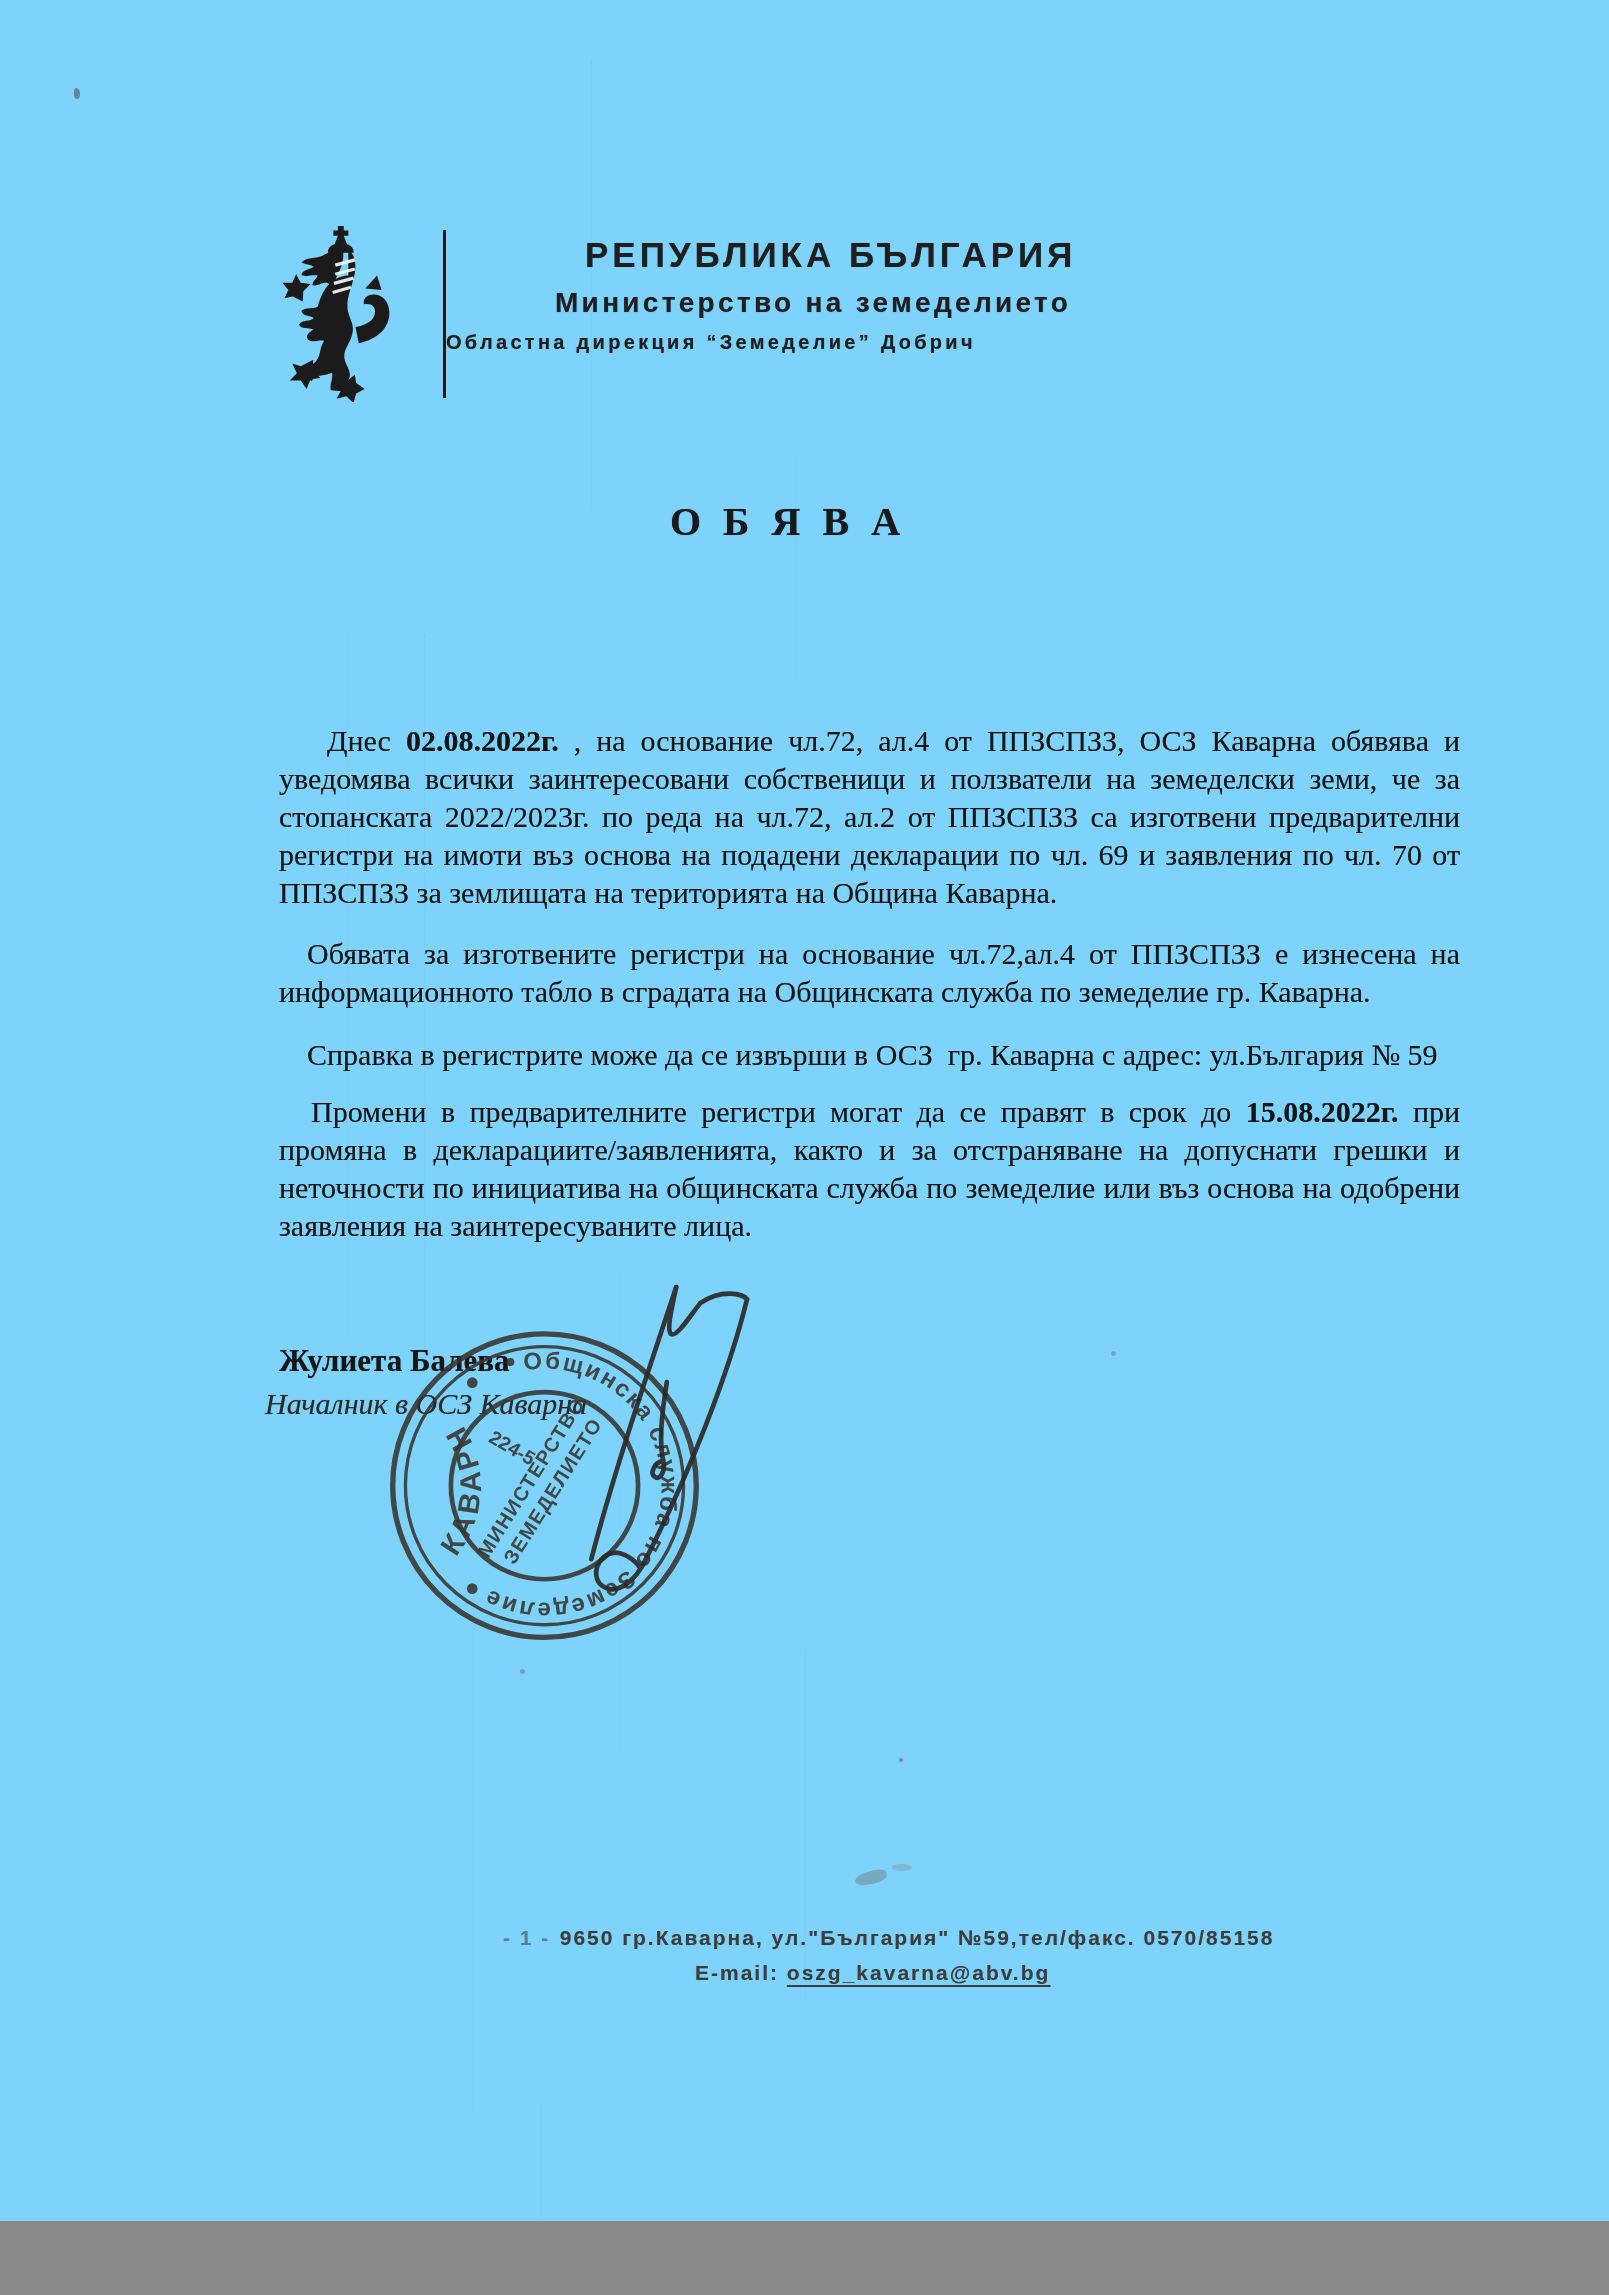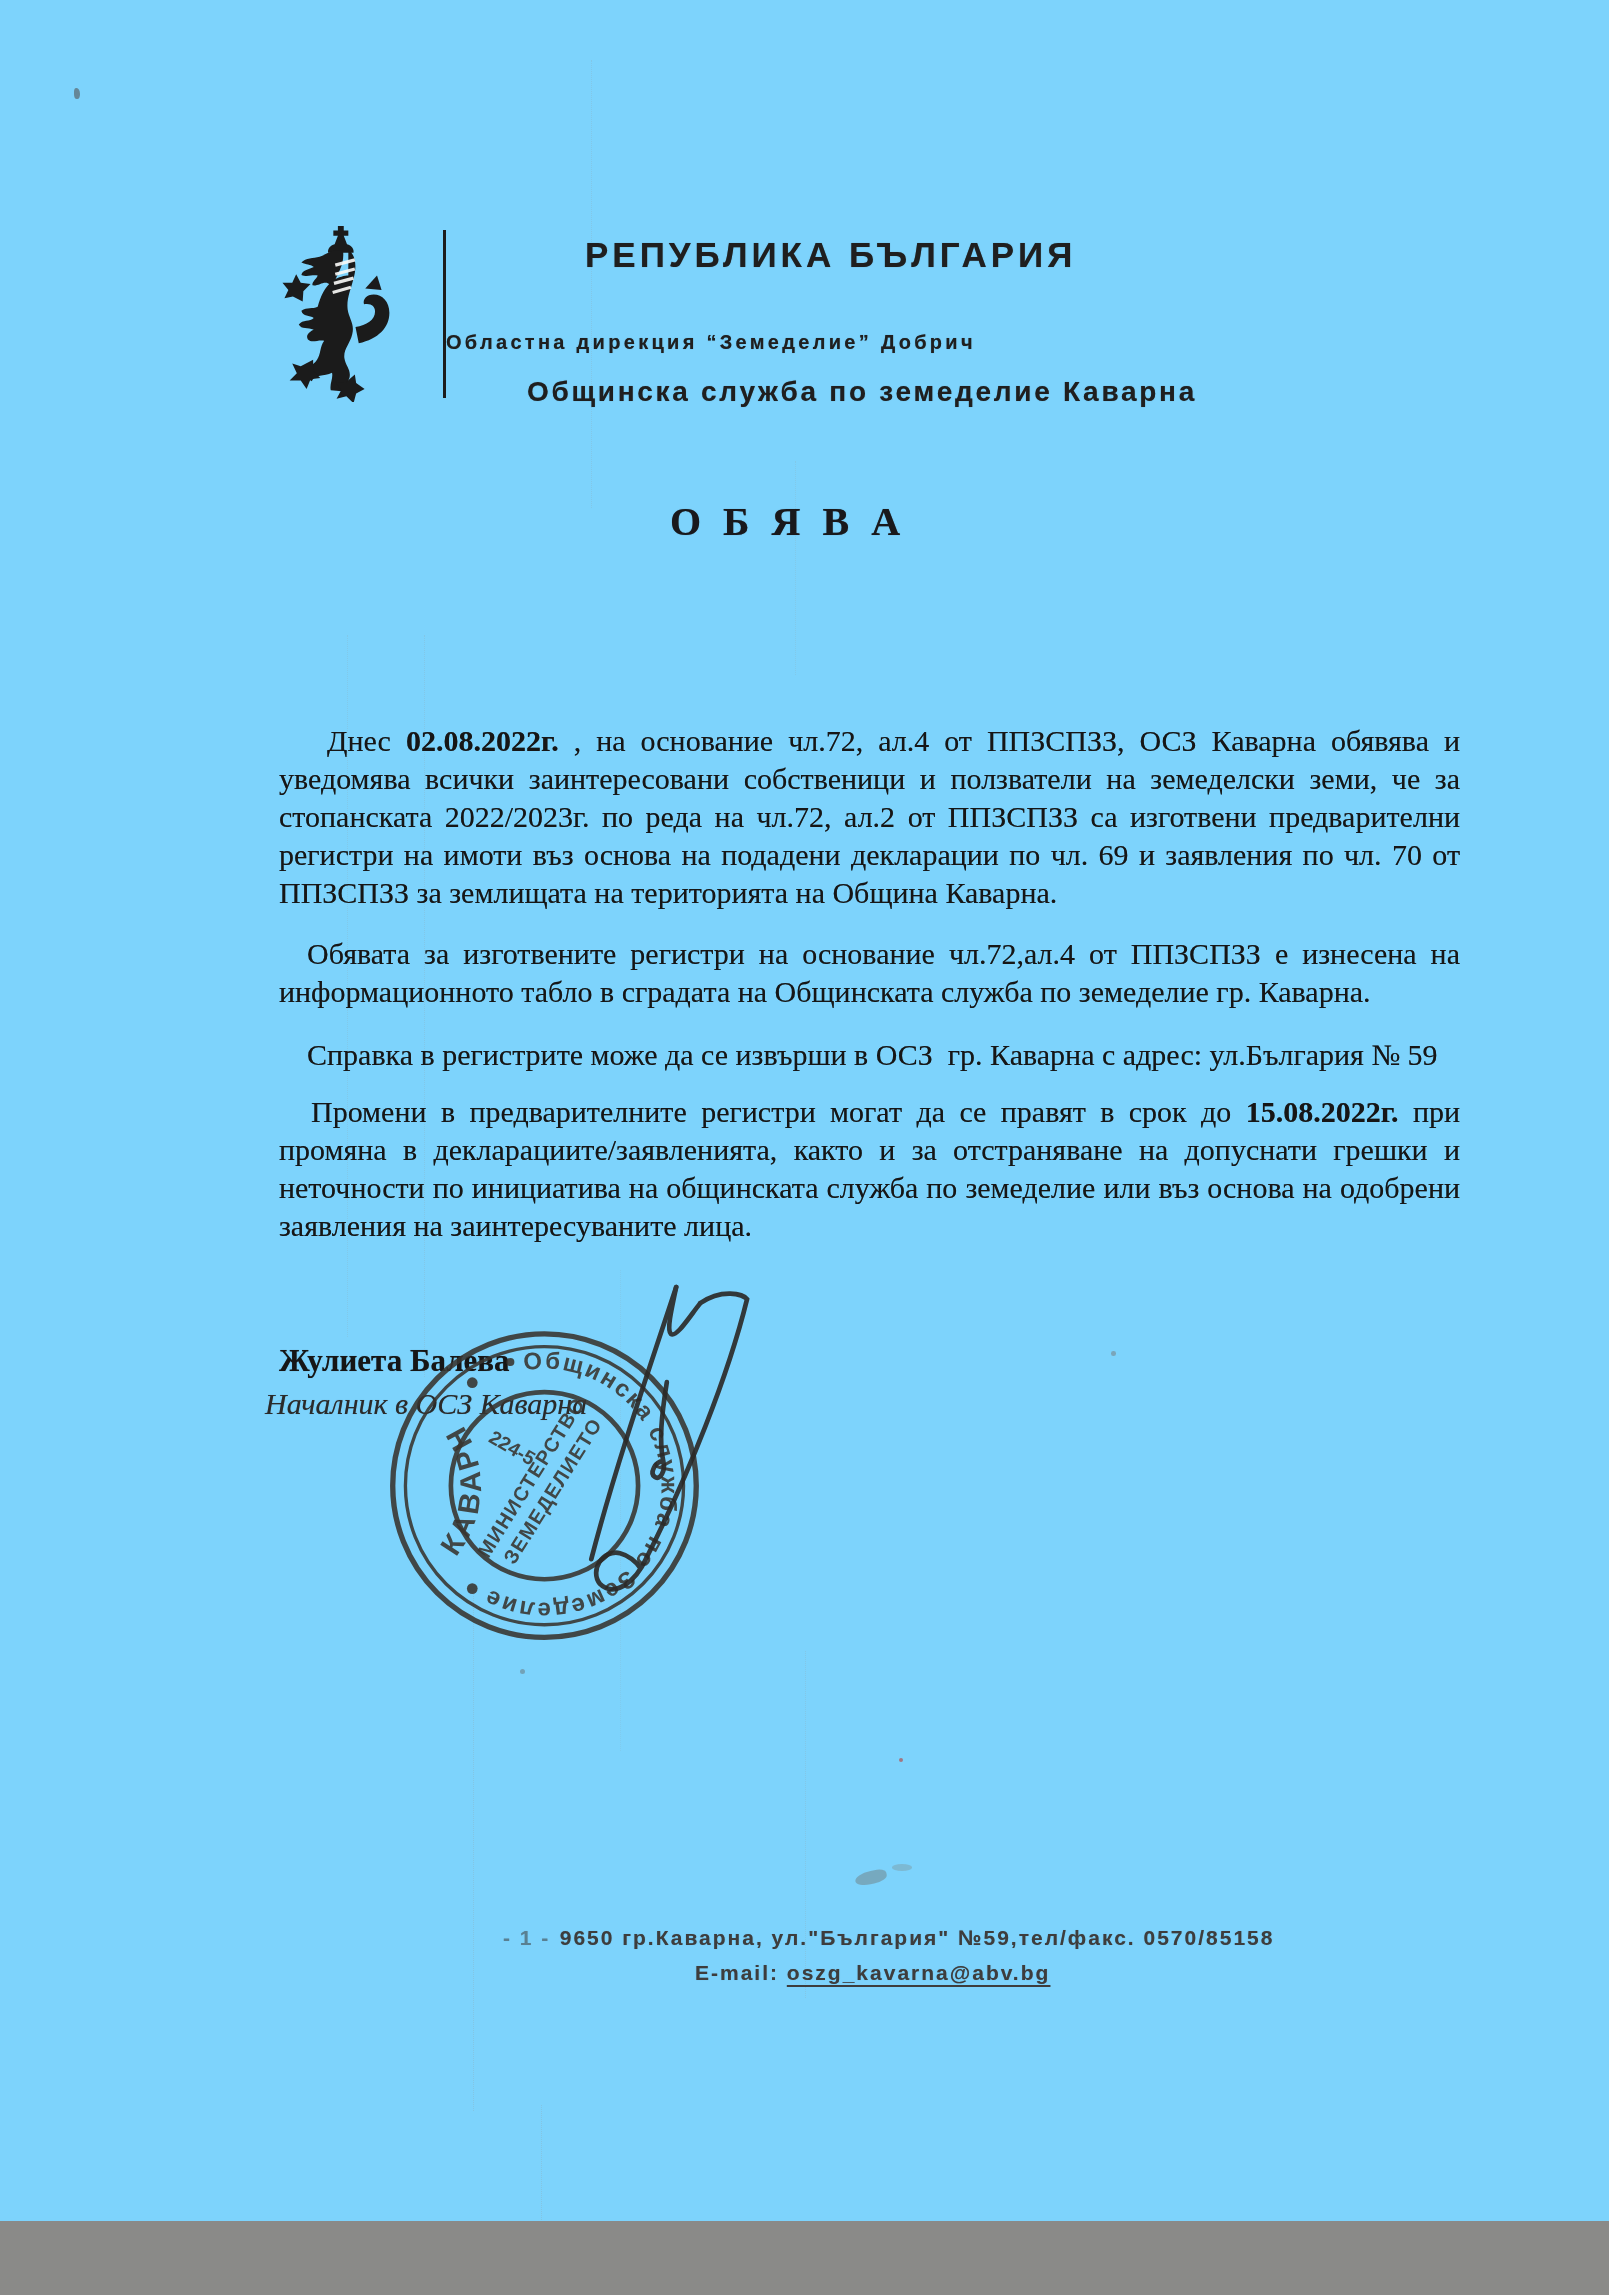--- a/index.html
+++ b/index.html
@@ -121,22 +121,22 @@
     <g stroke="#fbfbf9" stroke-width="5" opacity=".9">
       <line x1="92" y1="60" x2="122" y2="52"></line>
       <line x1="92" y1="74" x2="122" y2="66"></line>
       <line x1="90" y1="88" x2="120" y2="80"></line>
       <line x1="88" y1="102" x2="116" y2="94"></line>
     </g>
   </svg>
 
   <div class="vrule"></div>
   <div class="hline h-country">РЕПУБЛИКА БЪЛГАРИЯ</div>
+  <div class="hline h-ministry">Министерство на земеделието</div>
   <div class="hline h-directorate">Областна дирекция “Земеделие” Добрич</div>
-  <div class="hline h-office">Общинска служба по земеделие Каварна</div>
 
   <div class="title">О Б Я В А</div>
 
   <div class="body-text">
       <p class="p0" style="text-indent: 48px;"><span>Днес </span><span class="b">02.08.2022г.</span><span> , на основание чл.72, ал.4 от ППЗСПЗЗ, ОСЗ Каварна обявява и уведомява всички заинтересовани собственици и ползватели на земеделски земи, че за стопанската 2022/2023г. по реда на чл.72, ал.2 от ППЗСПЗЗ са изготвени предварителни регистри на имоти въз основа на подадени декларации по чл. 69 и заявления по чл. 70 от ППЗСПЗЗ за землищата на територията на Община Каварна.</span></p>
       <p class="p1" style="text-indent: 28px;"><span>Обявата за изготвените регистри на основание чл.72,ал.4 от ППЗСПЗЗ е изнесена на информационното табло в сградата на Общинската служба по земеделие гр. Каварна.</span></p>
       <p class="p2" style="text-indent: 28px;"><span>Справка в регистрите може да се извърши в ОСЗ  гр. Каварна с адрес: ул.България № 59</span></p>
       <p class="p3" style="text-indent: 32px;"><span>Промени в предварителните регистри могат да се правят в срок до </span><span class="b">15.08.2022г.</span><span> при промяна в декларациите/заявленията, както и за отстраняване на допуснати грешки и неточности по инициатива на общинската служба по земеделие или въз основа на одобрени заявления на заинтересуваните лица.</span></p>
     </div>
 

